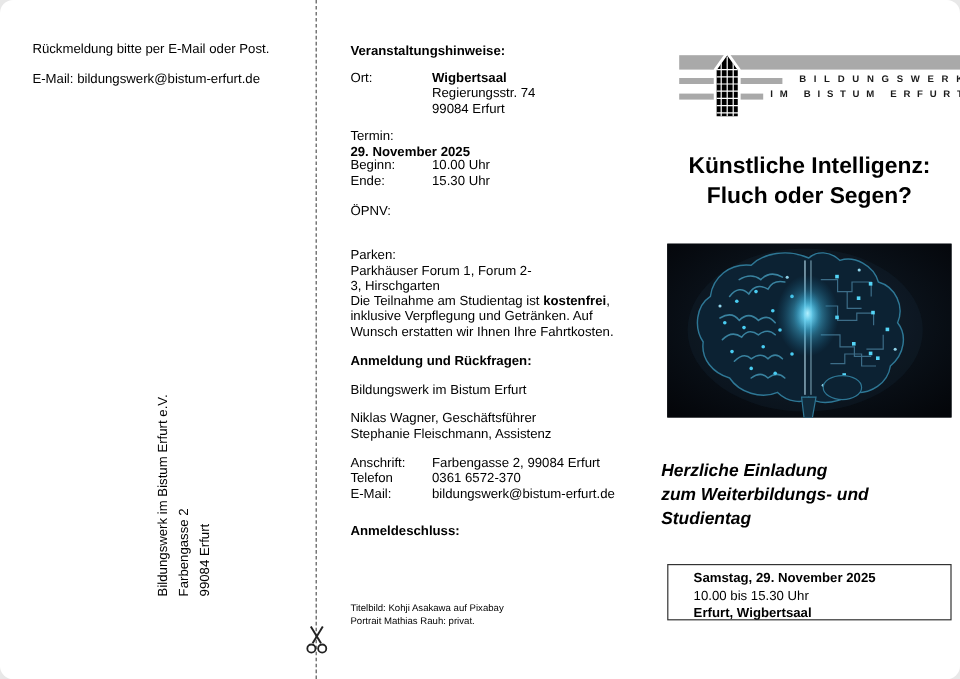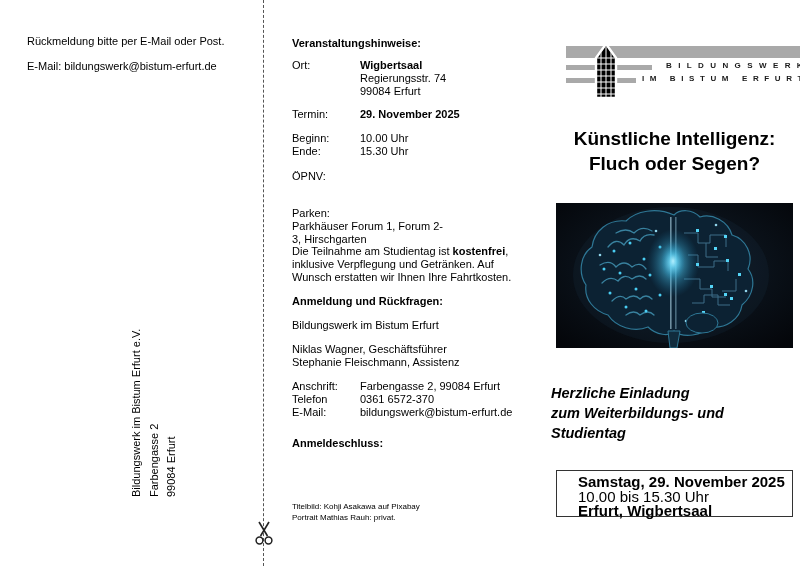--- a/index.html
+++ b/index.html
@@ -1,19 +1,19 @@
 <!DOCTYPE html>
 <html><head>
 <meta charset="utf-8">
 <style>
   html,body{margin:0;padding:0;background:#e8e8e8;}
   .page{
     position:relative;width:800px;height:566px;background:#ffffff;
     font-family:"Liberation Sans","DejaVu Sans",sans-serif;color:#000;
-    overflow:hidden;margin:0 auto;
+    overflow:hidden;margin:0 auto;border-radius:11px;
   }
   .abs{position:absolute;}
   .txt{font-size:11px;line-height:13px;}
   .b{font-weight:bold;}
   .block{display:block;}
   
   .cut-line{position:absolute;left:263px;top:0;height:566px;width:0;border-left:1px dashed #555;}
   .scissors{position:absolute;left:254px;top:521px;width:20px;height:26px;}
   
   .back-note1{left:27px;top:35px;}
@@ -37,21 +37,21 @@
   .logo .lg-txt1{top:15px;letter-spacing:6.4px;margin-right:-6px;}
   .logo .lg-txt2{top:28px;letter-spacing:5.6px;margin-right:-5px;}
   .logo .tower{position:absolute;left:27px;top:-4px;}
   .title{left:556px;top:126px;width:237px;text-align:center;font-size:19px;line-height:25px;font-weight:bold;}
   .cover{left:556px;top:203px;width:237px;height:145px;background:#070b10;}
   .cover svg{display:block;}
   .invite{left:551px;top:383px;width:247px;text-align:left;font-size:14.5px;line-height:20px;font-weight:bold;font-style:italic;}
   .event-box{
     left:556px;top:470px;width:214px;height:41px;
     border:1px solid #333;padding:4px 0 0 21px;
-    font-size:15px;line-height:14.5px;
+    font-size:11px;line-height:14.5px;
   }
 </style>
 </head>
 <body>
 
 <div class="page">
 
   <div class="cut-line"></div>
   <div class="scissors">
     <svg width="20" height="26" viewBox="0 0 20 26">
@@ -75,21 +75,21 @@
 
   <div class="row txt" style="top:59px;">
     <span class="lbl">Ort:</span>
     <span class="val">
       <span class="block b">Wigbertsaal</span>
       <span class="block">Regierungsstr. 74</span>
       <span class="block">99084 Erfurt</span>
     </span>
   </div>
 
-  <div class="row txt" style="top:108px;">
+  <div class="row txt" style="top:108px;flex-direction:column;">
     <span class="lbl">Termin:</span>
     <span class="val b">29. November 2025</span>
   </div>
 
   <div class="row txt" style="top:132px;">
     <span class="lbl">Beginn:</span>
     <span class="val">10.00 Uhr</span>
   </div>
   <div class="row txt" style="top:145px;">
     <span class="lbl">Ende:</span>

